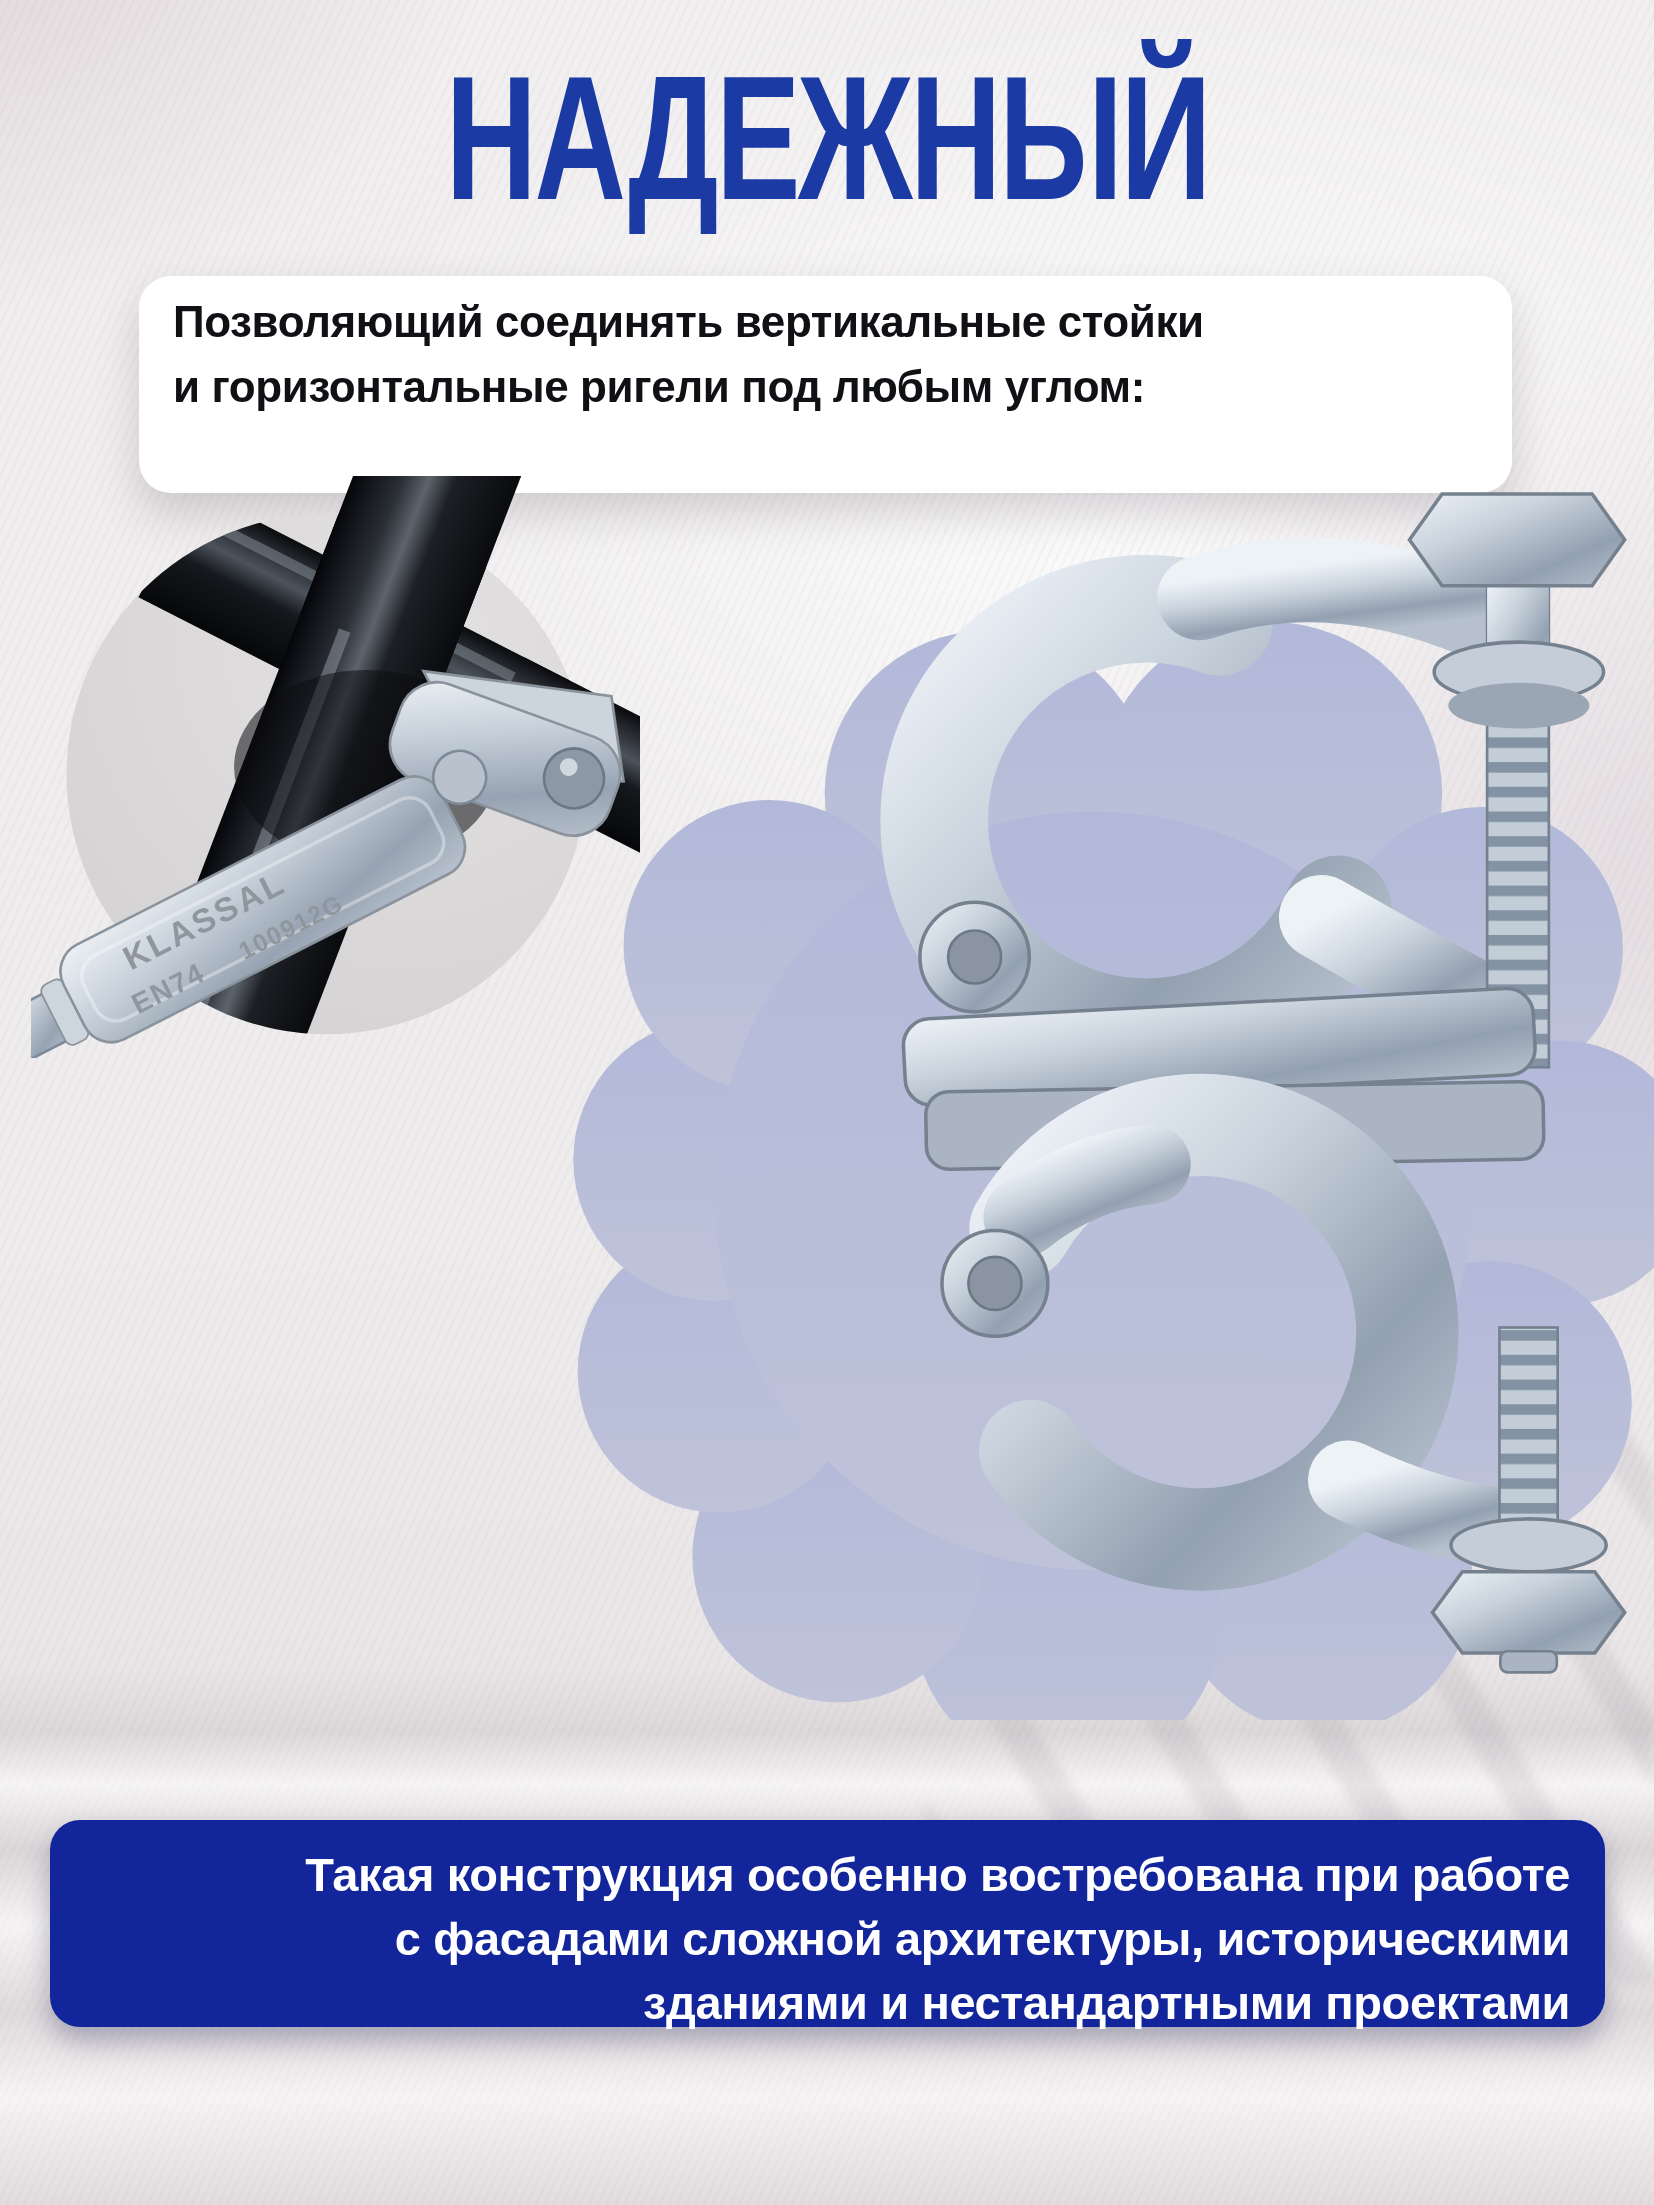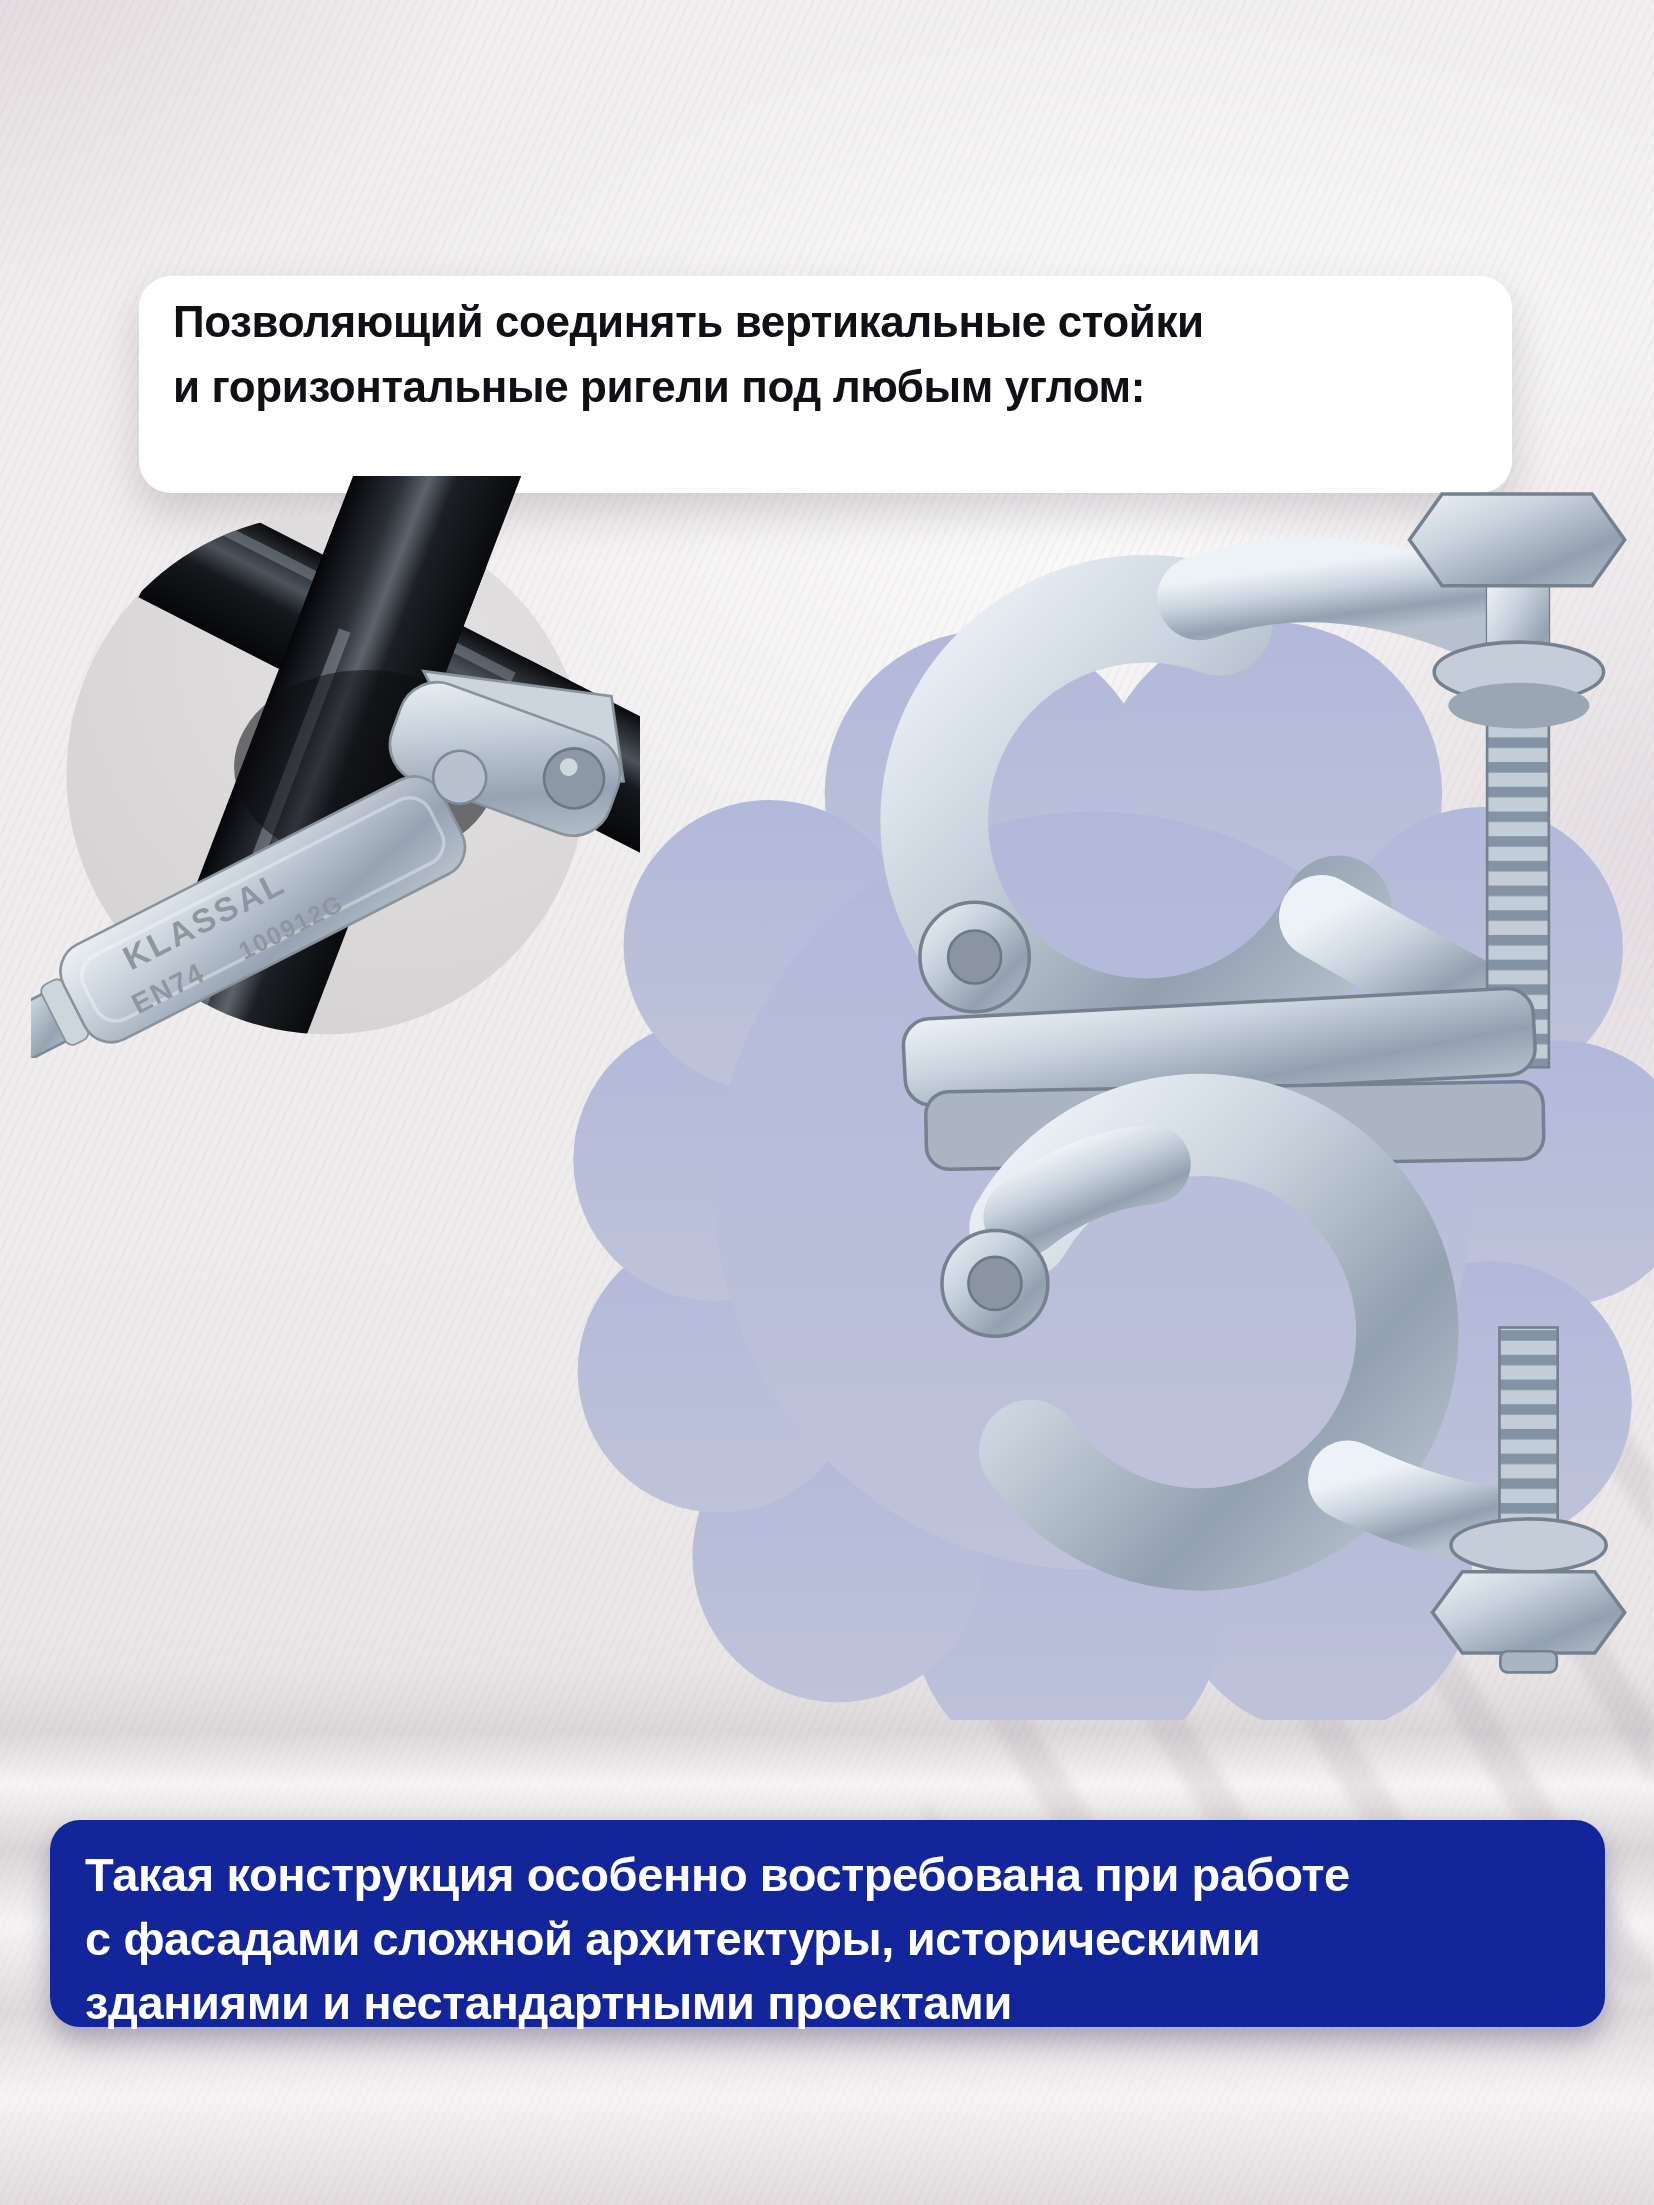--- a/index.html
+++ b/index.html
@@ -32,30 +32,31 @@
     background:#ffffff;border-radius:32px;padding:13px 32px 0 34px;
     box-shadow:0 19.4px 42px rgba(125,115,126,.30);}
   .card-line{margin:0;font-size:44px;line-height:65px;font-weight:700;color:#101114;letter-spacing:-0.4px;}
   .card-line.highlight{color:#1d3db8;font-style:italic;}
   .circle-photo{position:absolute;left:31px;top:476px;width:609px;height:582px;}
   .coupler-scene{position:absolute;left:529px;top:441px;width:1125px;height:1279px;}
   .footer-box{
     position:absolute;left:50px;top:1820px;width:1555px;height:207px;box-sizing:border-box;
     background:#13259b;border-radius:30px;padding:23px 35px 0 35px;
     box-shadow:0 14px 26.5px rgba(55,55,100,.35);}
-  .footer-line{margin:0;font-size:47px;line-height:64px;font-weight:700;color:#ffffff;letter-spacing:-0.4px;}
+  .footer-line{margin:0;font-size:47px;line-height:64px;font-weight:700;color:#ffffff;letter-spacing:-0.4px;text-align:right;}
 </style>
 </head>
 <body>
 
 <div class="poster">
   <div class="bg-weave"></div>
   <div class="bg-folds"></div>
   <div class="bg-streaks"></div>
 
+  <h1 class="title"><span class="title-inner">НАДЕЖНЫЙ</span></h1>
 
   <section class="card">
     <p class="card-line">Позволяющий соединять вертикальные стойки</p>
     <p class="card-line">и горизонтальные ригели под любым углом:</p>
   </section>
 
   <svg class="circle-photo" viewBox="0 0 690 660">
     <defs>
       <clipPath id="circClip">
           <circle cx="335" cy="338" r="295"></circle>

